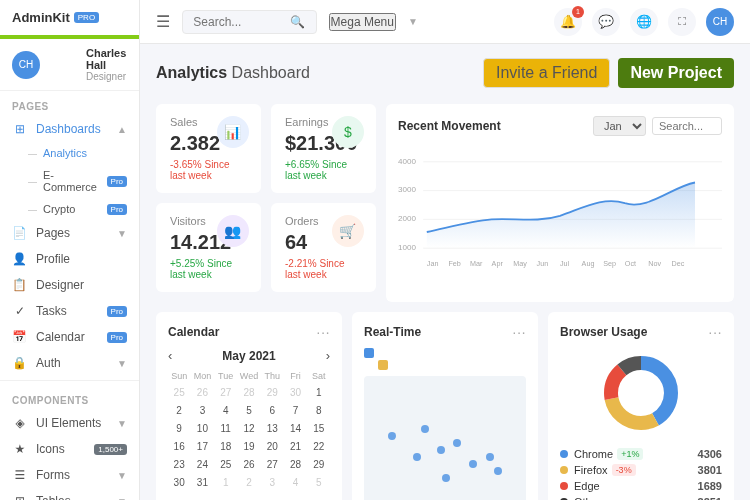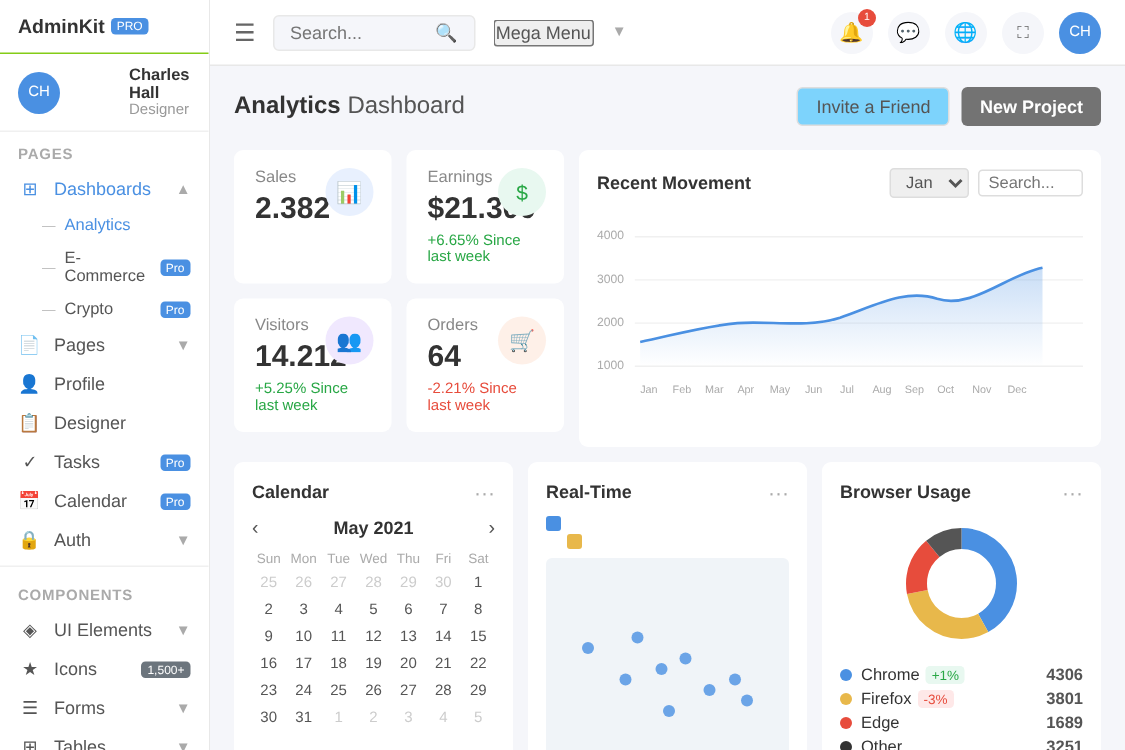--- a/index.html
+++ b/index.html
@@ -1,20 +1,20 @@
 <!DOCTYPE html>
 <html><head>
   <meta charset="utf-8">
   <style>
     * { box-sizing: border-box; margin: 0; padding: 0; }
     body { font-family: 'Segoe UI', Arial, sans-serif; background: #f5f6fa; color: #333; font-size: 13px; display: flex; height: 500px; width: 750px; overflow: hidden; }
 
     
     .sidebar { width: 140px; background: #fff; border-right: 1px solid #e8e8e8; display: flex; flex-direction: column; height: 500px; overflow-y: auto; flex-shrink: 0; }
-    .sidebar-brand { display: flex; align-items: center; padding: 10px 12px; border-bottom: 1px solid #84cc16; }
+    .sidebar-brand { display: flex; align-items: center; padding: 10px 12px; border-bottom: 4px solid #84cc16; }
     .brand-name { font-weight: 700; font-size: 13px; color: #333; }
     .brand-pro { background: #4a90e2; color: #fff; font-size: 8px; padding: 1px 4px; border-radius: 3px; margin-left: 4px; }
     .sidebar-user { display: flex; align-items: center; padding: 8px 12px; border-bottom: 1px solid #f0f0f0; }
     .avatar { width: 28px; height: 28px; border-radius: 50%; background: #4a90e2; display: flex; align-items: center; justify-content: center; color: #fff; font-size: 10px; margin-right: 8px; flex-shrink: 0; }
     .user-info { font-size: 11px; margin-left: 38px; }
     .user-name { font-weight: 600; color: #333; }
     .user-role { color: #999; font-size: 10px; }
     .sidebar-section-label { font-size: 10px; color: #aaa; padding: 10px 12px 4px; text-transform: uppercase; letter-spacing: 0.5px; font-weight: 600; }
     .sidebar-item { display: flex; align-items: center; padding: 6px 12px; cursor: pointer; color: #555; font-size: 12px; position: relative; }
     .sidebar-item.active { color: #4a90e2; }
@@ -43,22 +43,22 @@
 
     
     .content { flex: 1; padding: 14px 16px; overflow-y: auto; background: #f5f6fa; }
 
     
     .page-header { display: flex; align-items: center; justify-content: space-between; margin-bottom: 16px; }
     .page-title { font-size: 16px; }
     .page-title strong { font-weight: 700; color: #333; }
     .page-title span { font-weight: 400; color: #555; }
     .page-actions { display: flex; gap: 8px; }
-    .btn-invite { background: #7dd3fc; border: 1px solid #ddd; color: #555; padding: 5px 12px; border-radius: 4px; cursor: pointer; font-size: 12px; }
-    .btn-new { background: #737373; color: #fff; border: none; padding: 5px 12px; border-radius: 4px; cursor: pointer; font-size: 12px; font-weight: 600; }
+    .btn-invite { background: #eab308; border: 1px solid #ddd; color: #555; padding: 5px 12px; border-radius: 4px; cursor: pointer; font-size: 16px; }
+    .btn-new { background: #4d7c0f; color: #fff; border: none; padding: 5px 12px; border-radius: 4px; cursor: pointer; font-size: 16px; font-weight: 600; }
 
     
     .stats-grid { display: grid; grid-template-columns: 1fr 1fr; gap: 10px; margin-bottom: 10px; }
     .stat-card { background: #fff; border-radius: 6px; padding: 12px 14px; position: relative; }
     .stat-label { font-size: 11px; color: #888; margin-bottom: 4px; }
     .stat-value { font-size: 20px; font-weight: 700; color: #333; margin-bottom: 4px; }
     .stat-change { font-size: 10px; }
     .stat-change.negative { color: #e74c3c; }
     .stat-change.positive { color: #28a745; }
     .stat-icon { position: absolute; top: 12px; right: 12px; width: 32px; height: 32px; border-radius: 50%; display: flex; align-items: center; justify-content: center; font-size: 14px; }
@@ -252,20 +252,23 @@
       </div>
     </div>
 
     <div style="display:grid;grid-template-columns:220px 1fr;gap:10px;margin-bottom:10px;">
 
       <div class="stats-grid">
         <div class="stat-card">
           <div class="stat-icon blue">📊</div>
           <div class="stat-label">Sales</div>
           <div class="stat-value">2.382</div>
+          <div class="stat-change negative">
+            <span>-3.65%</span> <span>Since last week</span>
+          </div>
         </div>
         <div class="stat-card">
           <div class="stat-icon green">$</div>
           <div class="stat-label">Earnings</div>
           <div class="stat-value">$21.300</div>
           <div class="stat-change positive">
             <span>+6.65%</span> <span>Since last week</span>
           </div>
         </div>
         <div class="stat-card">

